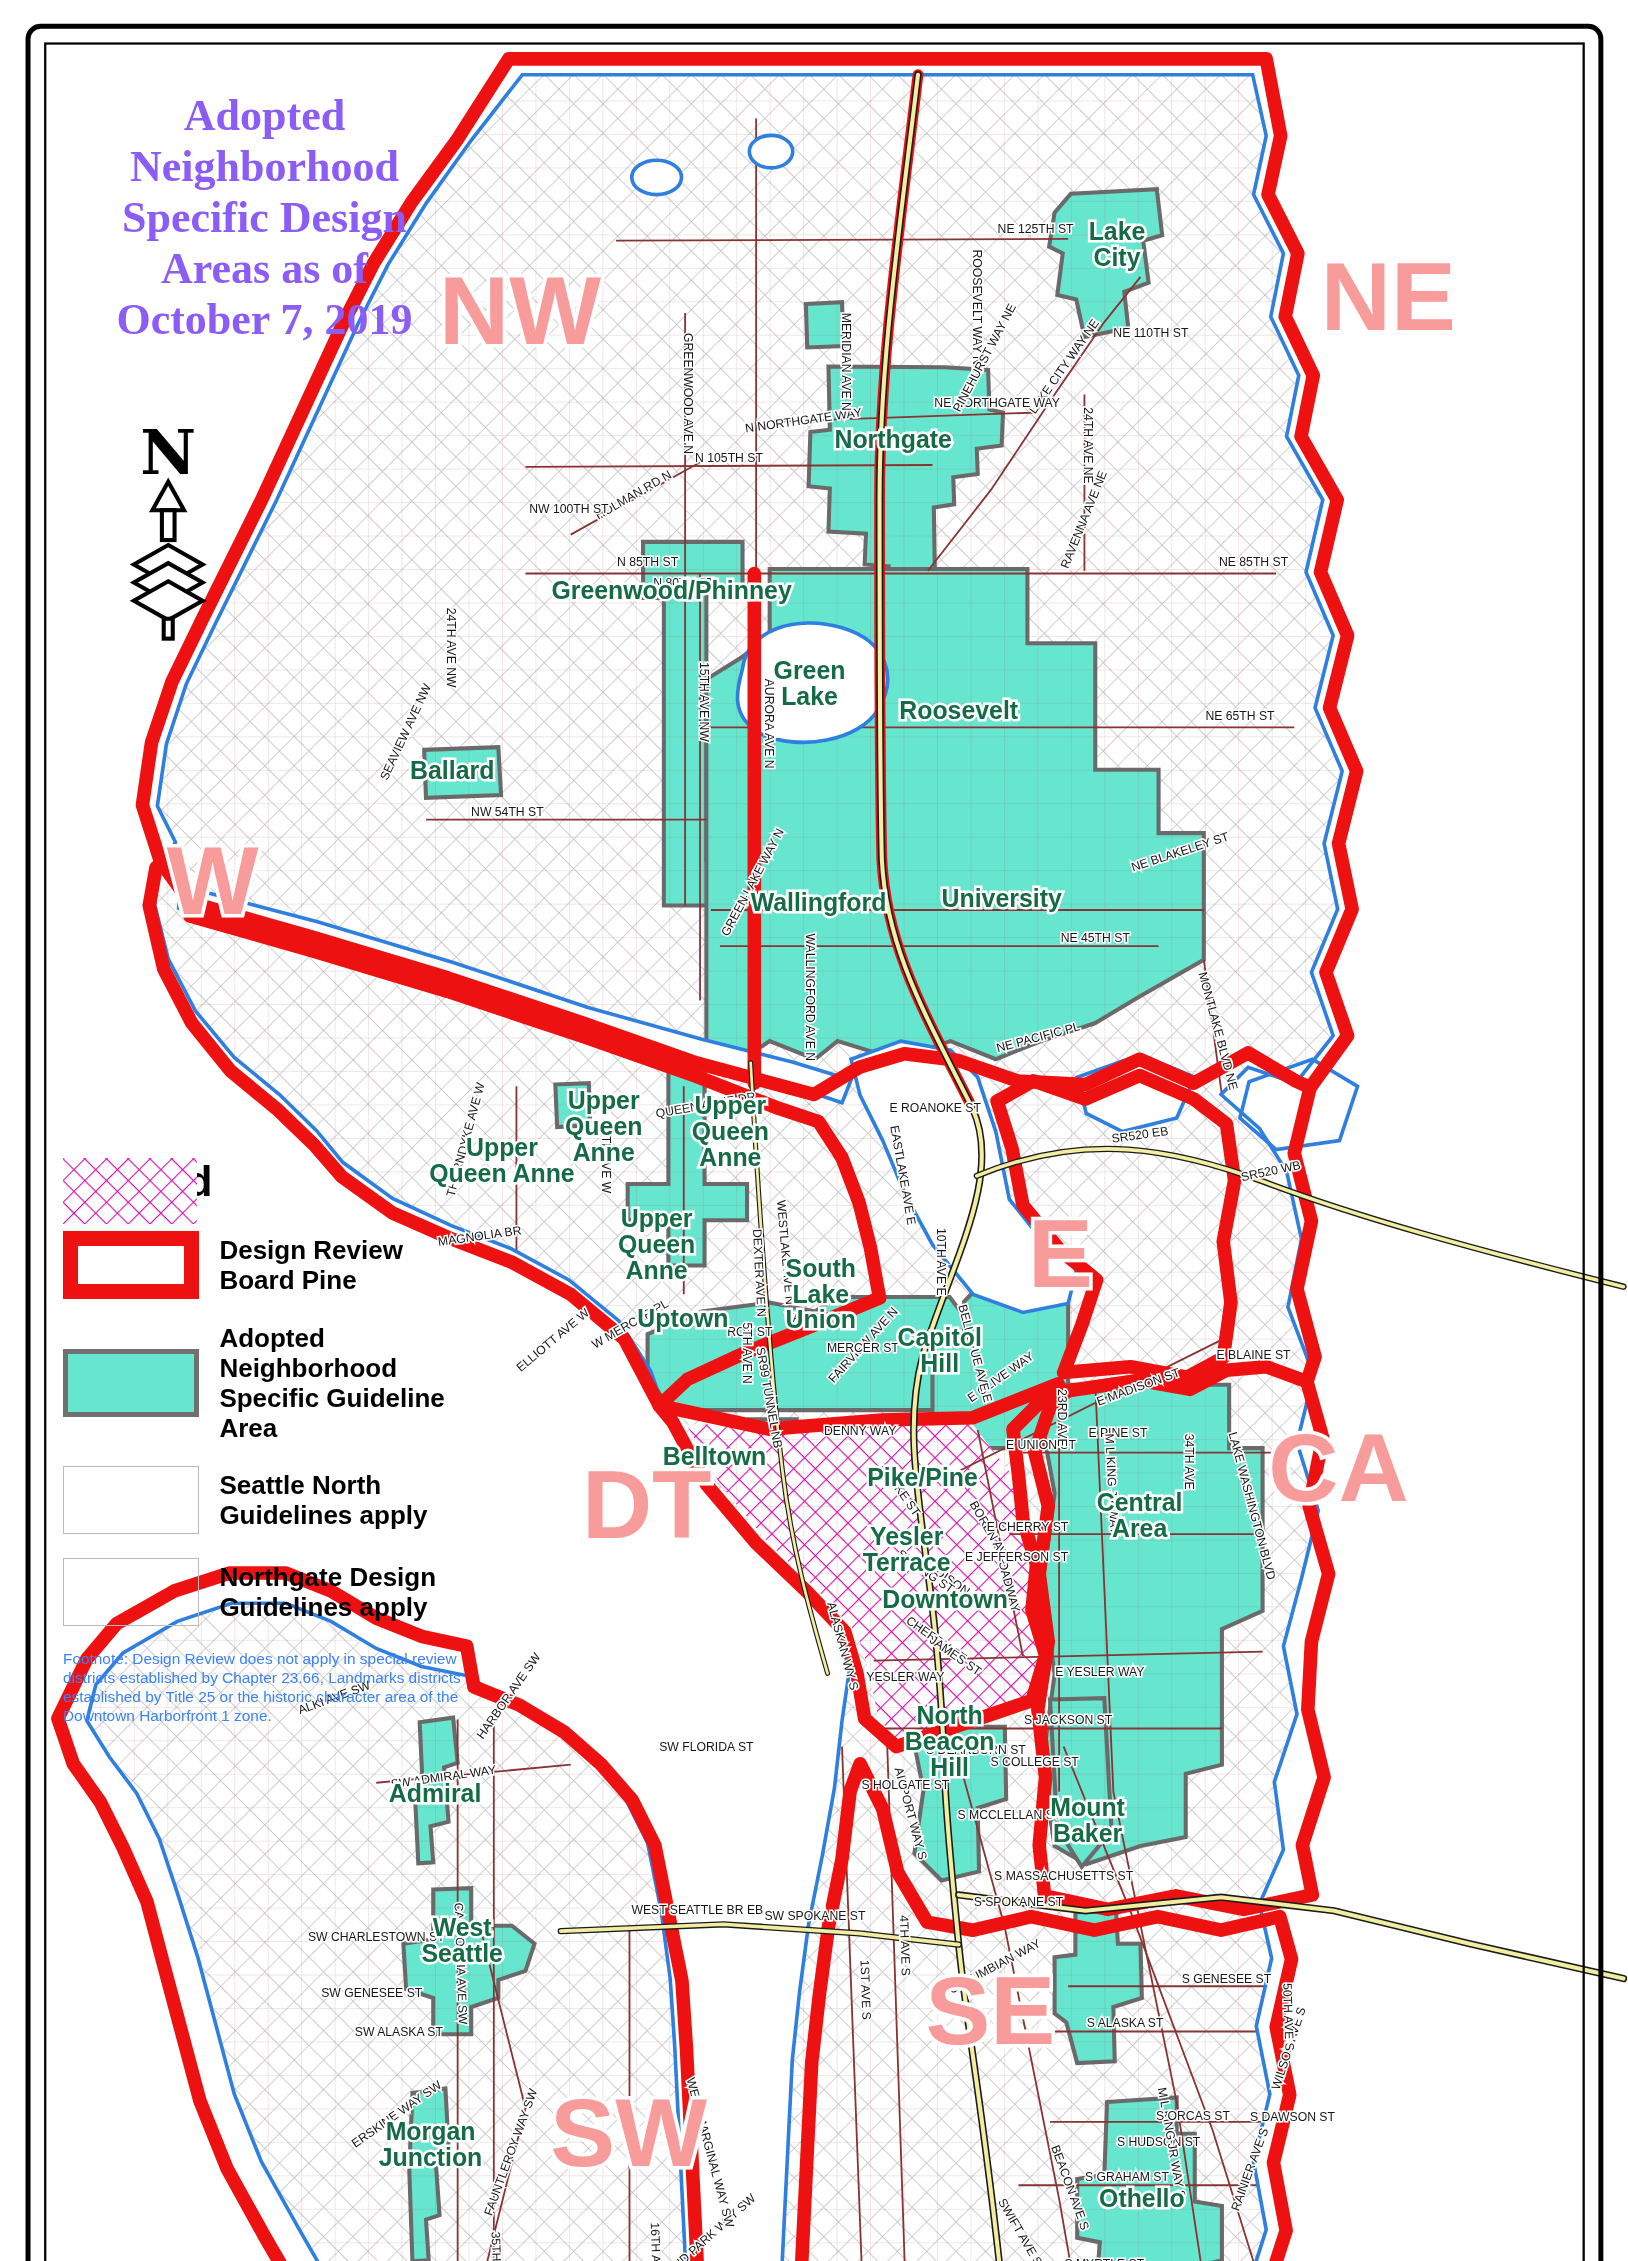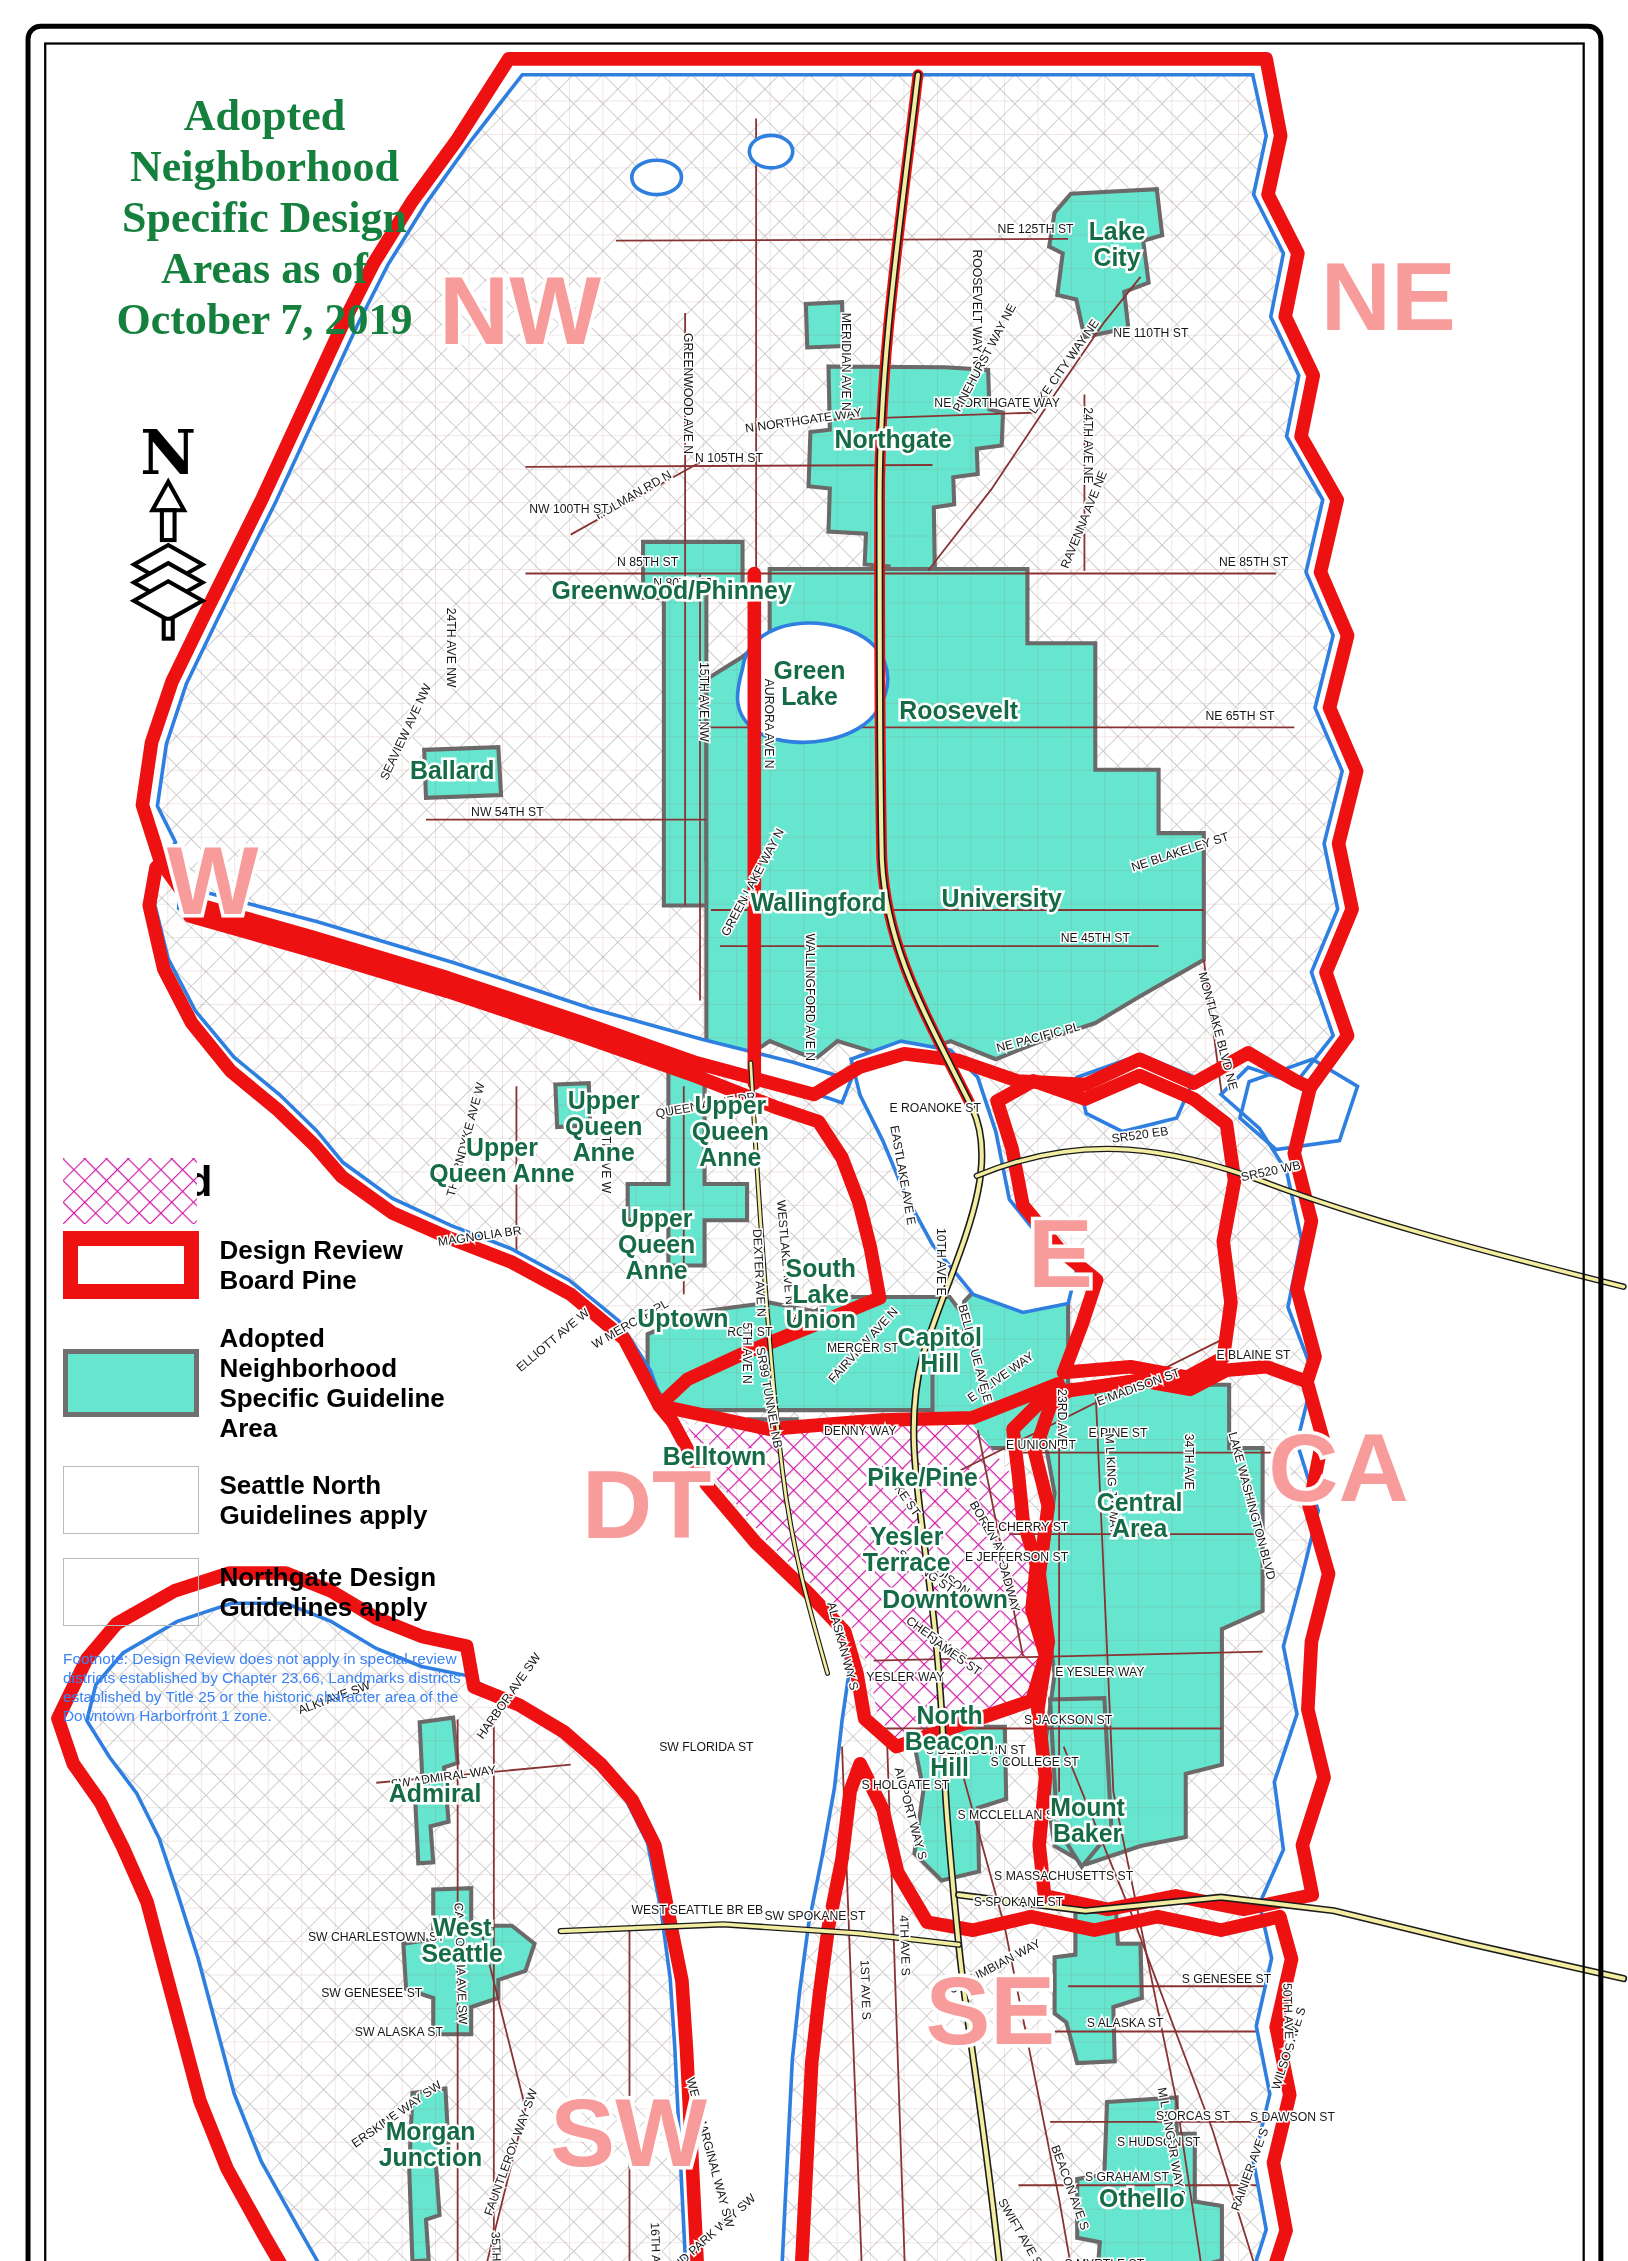--- a/index.html
+++ b/index.html
@@ -7,21 +7,21 @@
         font-family:"Liberation Sans",sans-serif;}
   svg{position:absolute;left:0;top:0;}
   
   text{font-family:"Liberation Sans",sans-serif;}
   .street{font-size:27px;fill:#161616;stroke:#ffffff;stroke-width:7px;paint-order:stroke;text-anchor:middle;}
   .nbhd{font-size:55px;font-weight:bold;fill:var(--green);stroke:#ffffff;stroke-width:11px;paint-order:stroke;text-anchor:middle;}
   .district{font-size:215px;font-weight:bold;fill:var(--pink);stroke:#ffffff;stroke-width:16px;paint-order:stroke;text-anchor:middle;}
   .north-n{font-size:135px;font-weight:bold;fill:#000;text-anchor:middle;font-family:"DejaVu Serif","Liberation Serif",serif;}
   
   #title{position:absolute;left:68px;top:90px;width:393px;text-align:center;
-         font-family:"Liberation Serif",serif;font-weight:bold;font-size:44px;line-height:51px;color:#15803d;}
+         font-family:"Liberation Serif",serif;font-weight:bold;font-size:44px;line-height:51px;color:#8b5cf6;}
   #legend{position:absolute;left:63px;top:1158px;width:434px;}
   #legend h2{margin:0 0 25px 0;font-size:42px;font-weight:bold;color:#000;}
   .leg-row{display:flex;align-items:center;margin-bottom:23.5px;font-weight:bold;}
   .leg-swatch{width:136px;height:68px;flex:0 0 136px;margin-right:20.4px;box-sizing:border-box;}
   .sw-board{border:15.4px solid var(--red);background:#fff;}
   .sw-adopted{border:5.4px solid #707070;background:var(--teal);}
   .sw-hatch{border:0.9px solid #bbb;}
   .leg-label{font-size:26px;line-height:30px;color:#000;}
   #footnote{margin-top:18px;font-size:15.4px;line-height:19px;color:#3b82f6;width:407px;}
 </style>

